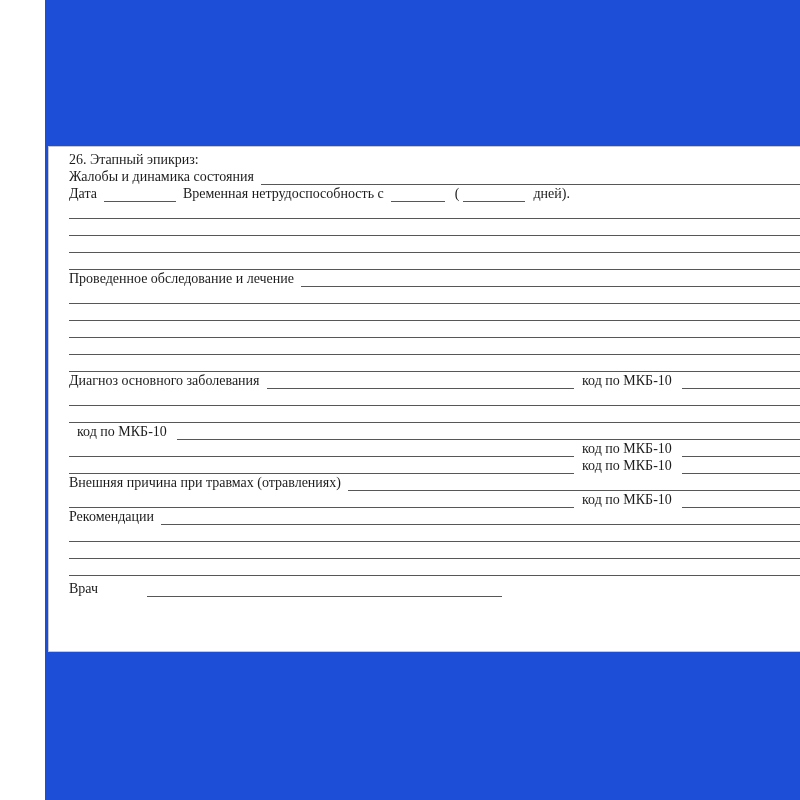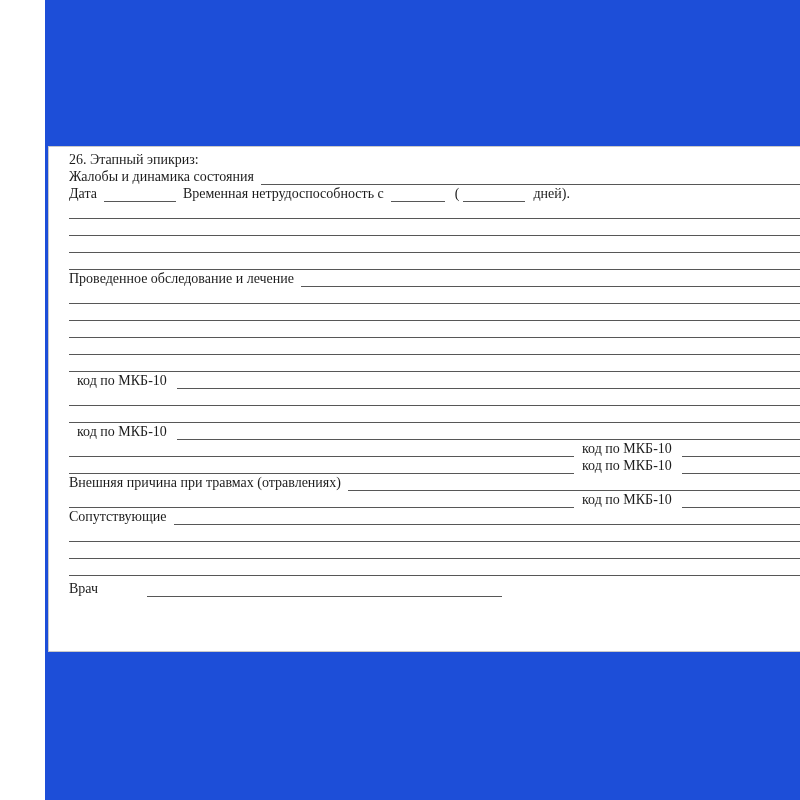--- a/index.html
+++ b/index.html
@@ -98,20 +98,24 @@
         <span class="fill"></span>
       </div>
     <div class="row">
         <span class="fill"></span>
       </div>
     <div class="row">
         <span class="fill"></span>
       </div>
 
     <div class="row">
+      <span class="left-col">
+        <span class="lbl">Диагноз основного заболевания</span>
+        <span class="fill sp"></span>
+      </span>
       <span class="lbl mkb">код по МКБ-10</span>
       <span class="fill"></span>
     </div>
 
     <div class="row">
         <span class="fill"></span>
       </div>
 
 
     <div class="row">
@@ -146,21 +150,21 @@
 
     <div class="row">
       <span class="left-col">
         <span class="fill"></span>
       </span>
       <span class="lbl mkb">код по МКБ-10</span>
       <span class="fill"></span>
     </div>
 
     <div class="row">
-      <span class="lbl">Сопутствующие</span>
+      <span class="lbl">Рекомендации</span>
       <span class="fill sp"></span>
     </div>
 
     <div class="row">
         <span class="fill"></span>
       </div>
     <div class="row">
         <span class="fill"></span>
       </div>
     <div class="row">

